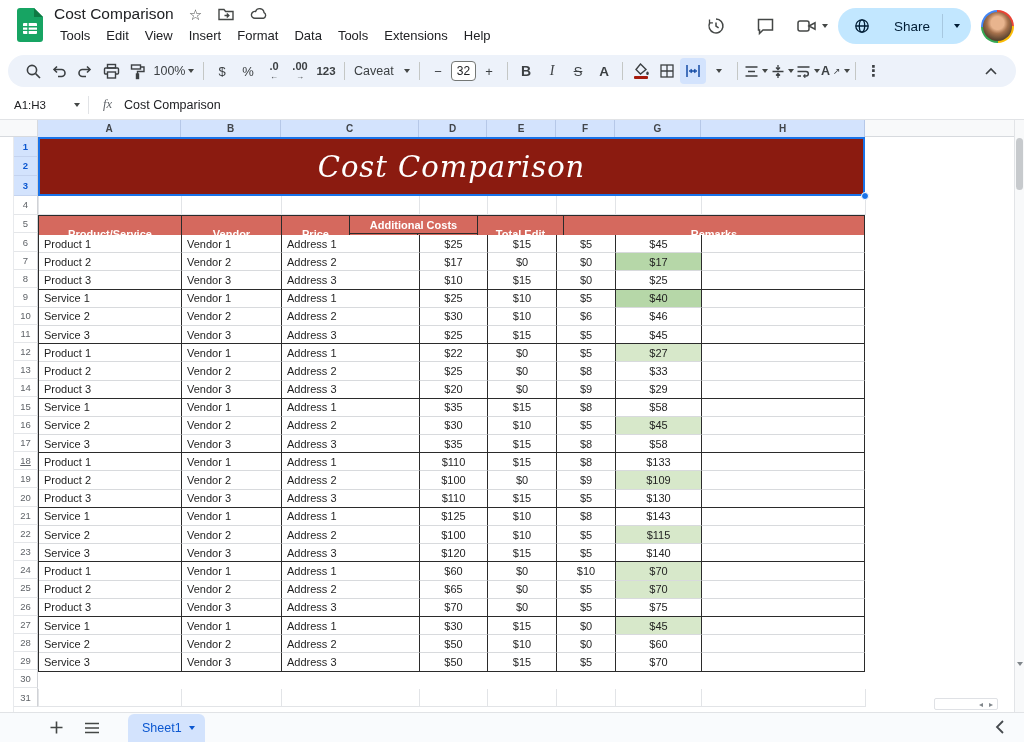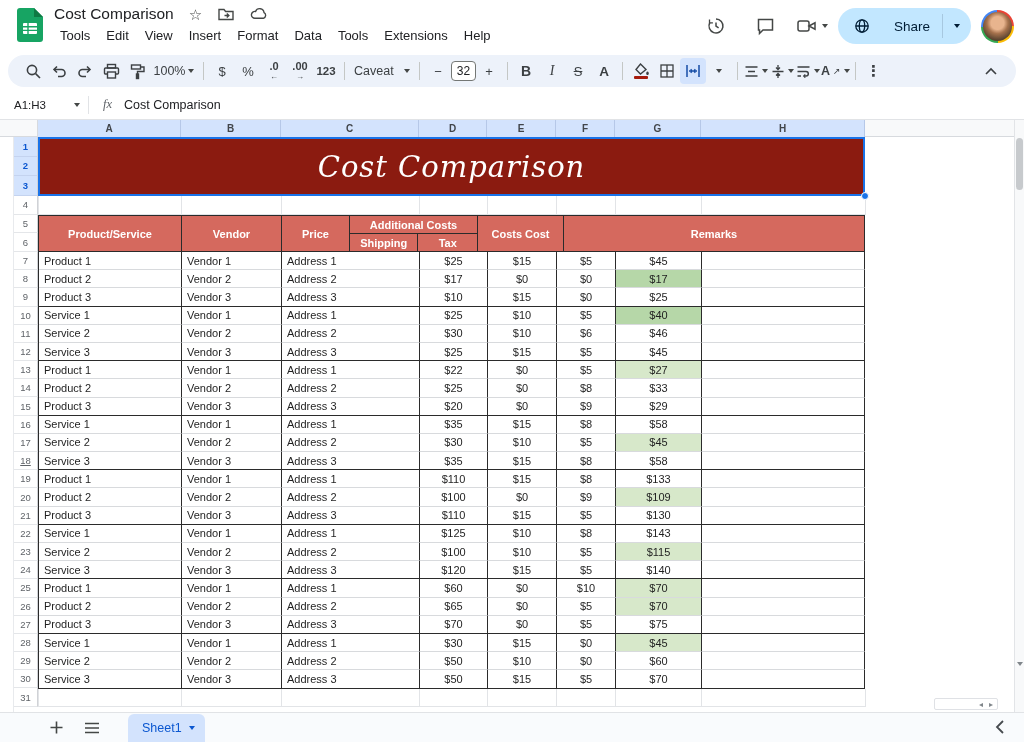--- a/index.html
+++ b/index.html
@@ -75,21 +75,21 @@
   .lightcell { border-right:1px solid #e2e4e7; border-bottom:1px solid #e2e4e7; background:#fff; height:100%; }
 
   .thead { position:absolute; left:38px; top:95px; width:827px; height:37px; display:flex; background:var(--table-header-bg); border:1px solid #2b2b2b; }
   .hcell { border-right:1px solid #2b2b2b; color:#fff; font-size:11px; font-weight:600; display:flex; align-items:center; justify-content:center; height:100%; }
   .hgroup { width:128px; display:flex; flex-direction:column; border-right:1px solid #2b2b2b; }
   .hgroup .htop { height:18px; border-bottom:1px solid #2b2b2b; color:#fff; font-size:11px; font-weight:600; display:flex; align-items:center; justify-content:center; }
   .hgroup .hbot { flex:1; display:flex; }
   .hgroup .hbot .hcell:last-child { border-right:none; }
   .hcell.last { border-right:none; flex:1; }
 
-  .tbody { position:absolute; left:38px; top:132px; width:827px; border-left:1px solid #2b2b2b; }
+  .tbody { position:absolute; left:38px; top:115px; width:827px; border-left:1px solid #2b2b2b; }
   .trow { display:flex; height:18.2px; background:#fff; }
   .tcell { border-right:1px solid #2b2b2b; border-bottom:1px solid #d8dadd; height:100%; display:flex; align-items:center; font-size:11px; color:#1f1f1f; padding:0 5px; }
   .tcell.center { justify-content:center; padding:0; }
   .trow.gend .tcell { border-bottom:1px solid #2b2b2b; }
 
   .vscroll { position:absolute; right:0; top:0; width:10px; height:592px; background:#f8f9fa; border-left:1px solid #e2e4e7; }
   .vthumb { position:absolute; left:1px; top:18px; width:7px; height:52px; background:#c7cacd; border-radius:4px; }
   .vdown { position:absolute; left:2px; bottom:46px; width:0; height:0; border-left:3px solid transparent; border-right:3px solid transparent; border-top:4px solid #80868b; }
   .hscroll { position:absolute; right:26px; bottom:2px; width:64px; height:12px; background:#fff; border:1px solid #dfe1e5; border-radius:2px; display:flex; align-items:center; justify-content:flex-end; gap:6px; padding:0 4px; color:#80868b; font-size:8px; }
 
@@ -392,21 +392,21 @@
       <div class="hcell" style="width:143px">Product/Service</div>
       <div class="hcell" style="width:100px">Vendor</div>
       <div class="hcell" style="width:68px">Price</div>
       <div class="hgroup">
         <div class="htop">Additional Costs</div>
         <div class="hbot">
           <div class="hcell" style="width:69px">Shipping</div>
           <div class="hcell" style="width:59px">Tax</div>
         </div>
       </div>
-      <div class="hcell" style="width:86px">Costs Cost</div>
+      <div class="hcell" style="width:86px">Total Edit</div>
       <div class="hcell last">Remarks</div>
     </div>
 
     <div class="tbody" id="tbody">
         <div class="trow">
           <div class="tcell" style="width: 143px;">Product 1</div>
           <div class="tcell" style="width: 100px;">Vendor 1</div>
           <div class="tcell" style="width: 138px;">Address 1</div>
           <div class="tcell center" style="width: 68px;">$25</div>
           <div class="tcell center" style="width: 69px;">$15</div>

